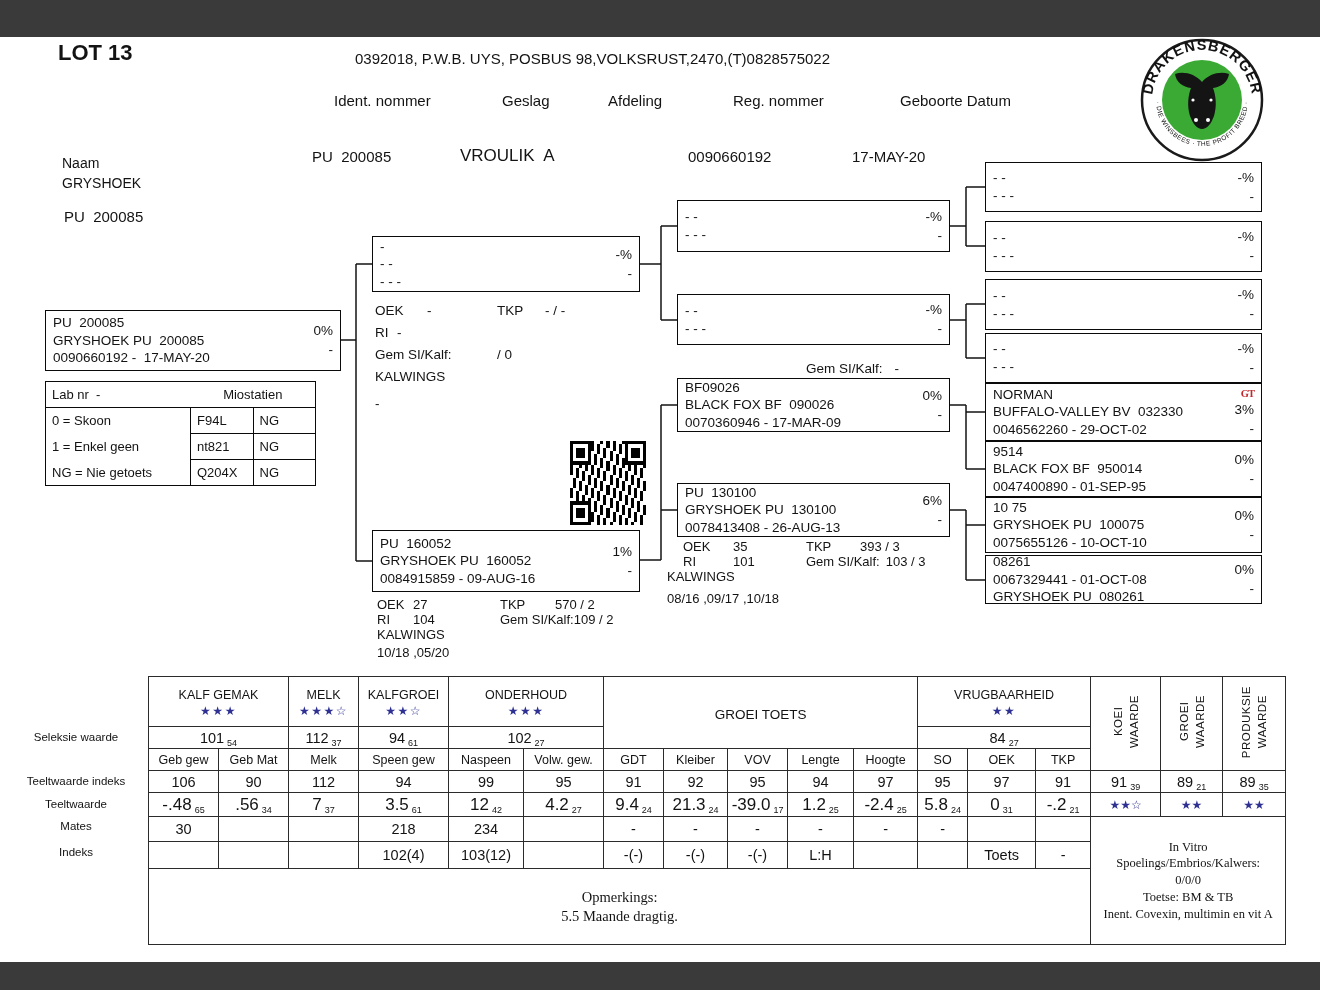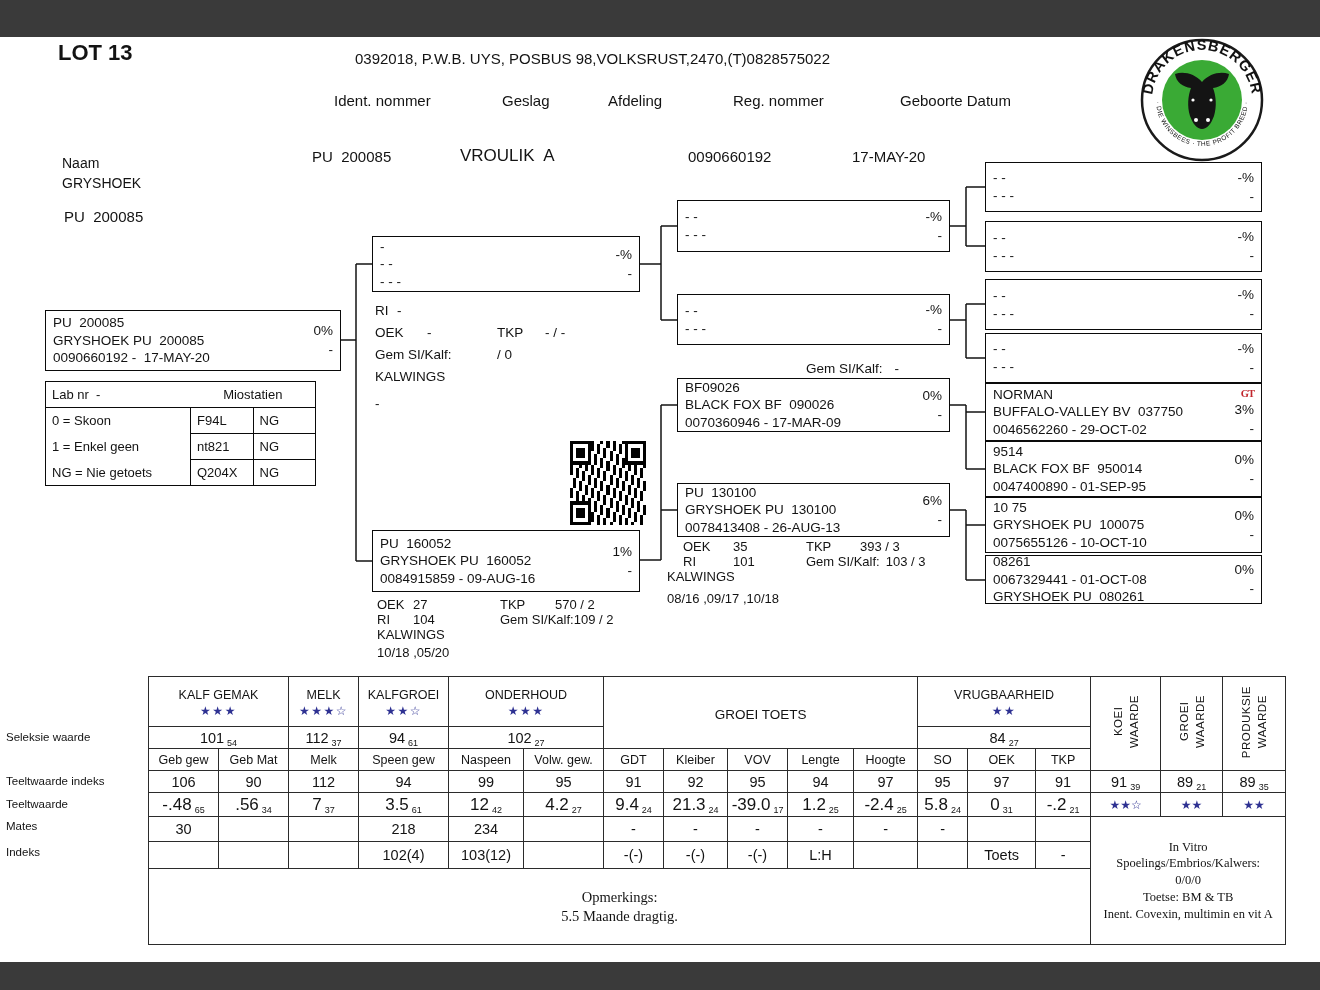--- a/index.html
+++ b/index.html
@@ -27,21 +27,21 @@
   .gstars{color:#2e3192;font-size:12px;letter-spacing:1.5px;padding-top:2px}
   .v{font-size:14.5px}
   .v2{font-size:17px}
   .sub{font-size:9px;margin-left:3px;position:relative;top:3px}
   .colhead{font-size:12.5px}
   .vert{writing-mode:vertical-rl;transform:rotate(180deg);white-space:pre-line;font-size:11.5px;line-height:1.4;display:inline-block;letter-spacing:.5px}
   .starcell{color:#2e3192;font-size:12px;text-align:left;padding-left:5px}
   .notes{font-family:"Liberation Serif",serif;text-align:left;vertical-align:top;padding:3px 6px;font-size:12.5px;line-height:1.34}
   .notes .mt{}
   .opm{font-family:"Liberation Serif",serif;text-align:left;vertical-align:top;padding:4px 8px;font-size:14.5px;line-height:1.25}
-  .rowlab{font-size:11.5px;text-align:left;width:140px;left:6px}
+  .rowlab{font-size:11.5px;text-align:center;width:140px;left:6px}
 </style>
 </head>
 <body>
 
 <div id="app">
 
   <div class="abs bar" style="top:0;height:37px"></div>
   <div class="abs bar" style="top:962px;height:28px"></div>
 
   <div class="abs" style="left:58px;top:40px;font-size:22px;font-weight:bold" data-bind="header.lot">LOT 13</div>
@@ -131,22 +131,22 @@
       <div data-bind="pedigree.sire.l2">- -</div>
       <div data-bind="pedigree.sire.l3">- - -</div>
     </div>
     <div class="br">
       <div data-bind="pedigree.sire.pct">-%</div>
       <div data-bind="pedigree.sire.dash">-</div>
     </div>
   </div>
 
   <div class="abs stats" style="left:375px;top:300px;width:268px;line-height:22px;font-size:13.5px">
+    <div><span class="ib" style="width:52px" data-bind="pedigree.sire_stats.oek_label">OEK</span><span class="ib" style="width:70px" data-bind="pedigree.sire_stats.oek">-</span><span class="ib" style="width:48px" data-bind="pedigree.sire_stats.tkp_label">TKP</span><span data-bind="pedigree.sire_stats.tkp">- / -</span></div>
     <div><span class="ib" style="width:22px" data-bind="pedigree.sire_stats.ri_label">RI</span><span data-bind="pedigree.sire_stats.ri">-</span></div>
-    <div><span class="ib" style="width:52px" data-bind="pedigree.sire_stats.oek_label">OEK</span><span class="ib" style="width:70px" data-bind="pedigree.sire_stats.oek">-</span><span class="ib" style="width:48px" data-bind="pedigree.sire_stats.tkp_label">TKP</span><span data-bind="pedigree.sire_stats.tkp">- / -</span></div>
     <div><span class="ib" style="width:122px" data-bind="pedigree.sire_stats.gem_label">Gem SI/Kalf:</span><span data-bind="pedigree.sire_stats.gem">/ 0</span></div>
     <div data-bind="pedigree.sire_stats.kalwings_label">KALWINGS</div>
     <div style="margin-top:5px" data-bind="pedigree.sire_stats.kalwings">-</div>
   </div>
 
   <div class="abs" id="qr" style="left:570px;top:441px;width:76px;height:84px"><svg viewBox="0 0 25 25" width="100%" height="100%" preserveAspectRatio="none" shape-rendering="crispEdges" fill="#000" style="background:#fff">
         <rect x="7" y="0" width="1" height="1"></rect>
         <rect x="10" y="0" width="1" height="1"></rect>
         <rect x="12" y="0" width="1" height="1"></rect>
         <rect x="14" y="0" width="1" height="1"></rect>
@@ -472,21 +472,21 @@
         <div data-bind="pedigree.ggp.3.l2">- - -</div>
       </div>
     <div class="br">
         <div data-bind="pedigree.ggp.3.pct">-%</div>
         <div data-bind="pedigree.ggp.3.dash">-</div>
       </div>
   </div>
   <div class="pbox abs" style="left:985px;top:383px;width:277px;height:58px">
     <div class="bl">
         <div data-bind="pedigree.ggp.4.l1">NORMAN</div>
-        <div data-bind="pedigree.ggp.4.l2">BUFFALO-VALLEY BV  037750</div>
+        <div data-bind="pedigree.ggp.4.l2">BUFFALO-VALLEY BV  032330</div>
         <div data-bind="pedigree.ggp.4.l3">0046562260 - 29-OCT-02</div>
       </div>
     <div class="br">
         <div class="gt" data-bind="pedigree.ggp.4.gt">GT</div>
         <div data-bind="pedigree.ggp.4.pct">3%</div>
         <div data-bind="pedigree.ggp.4.dash">-</div>
       </div>
   </div>
   <div class="pbox abs" style="left:985px;top:441px;width:277px;height:56px">
     <div class="bl">

